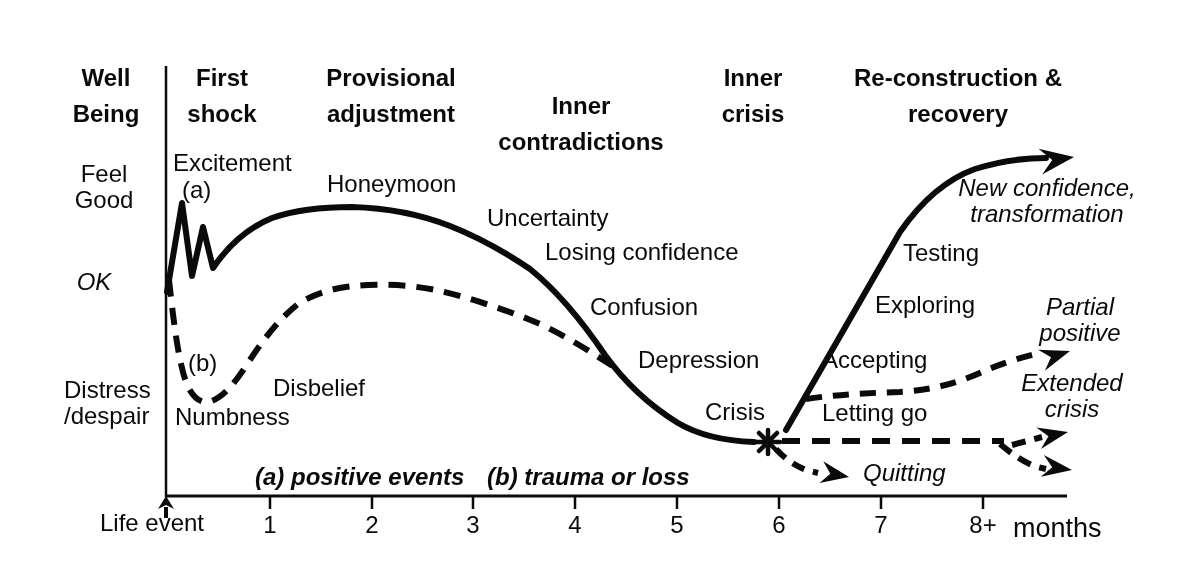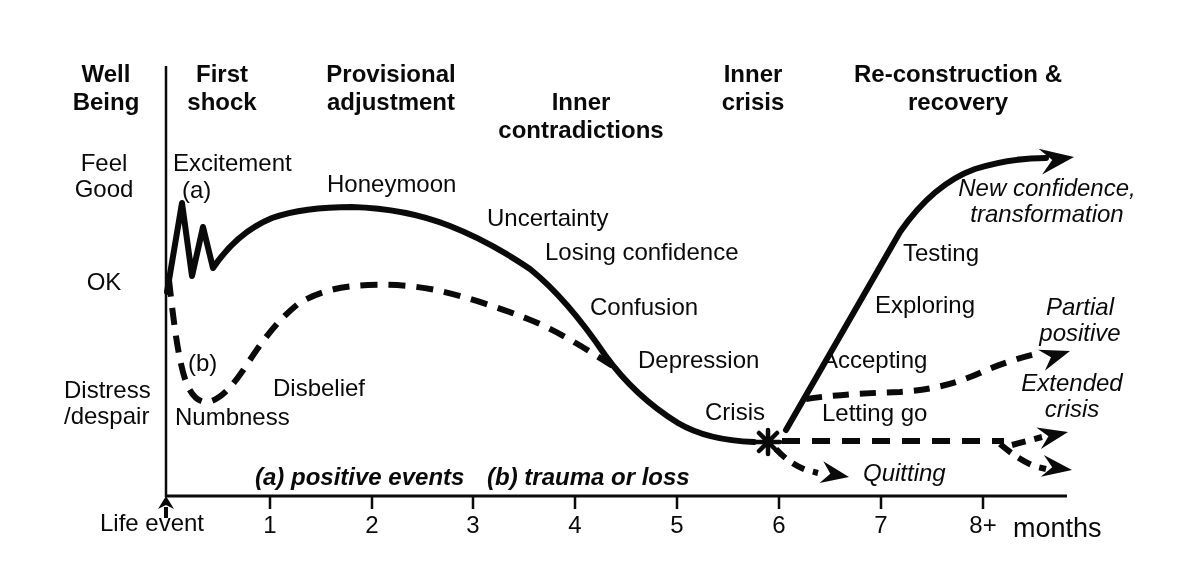--- a/index.html
+++ b/index.html
@@ -3,21 +3,21 @@
 <meta charset="utf-8">
 <style>
   html,body { margin:0; padding:0; background:#ffffff; }
   .stage {
     position:relative; width:1200px; height:580px; background:#ffffff;
     font-family:"Liberation Sans", sans-serif; color:#0a0a0a; overflow:hidden;
   }
   .stage svg { position:absolute; left:0; top:0; }
   .lbl { position:absolute; white-space:nowrap; font-size:24px; line-height:26px; }
   .ctr { transform:translateX(-50%); text-align:center; white-space:normal; }
-  .hdr { font-weight:bold; line-height:28px; }
+  .hdr { font-weight:bold; line-height:36px; }
   .it  { font-style:italic; }
   .bit { font-style:italic; font-weight:bold; }
   .sm  { font-size:27px; }
   .stroke { stroke:#0a0a0a; fill:none; }
 </style>
 </head>
 <body>
 
 <div class="stage">
 
@@ -72,22 +72,22 @@
     <path class="stroke" stroke-width="6" stroke-dasharray="14 9" d="M1012 445 L1042 437"></path>
     <polygon points="0,0 -30,-11 -20,0 -30,11" transform="translate(1068,432) rotate(-12)" fill="#0a0a0a"></polygon>
     <path class="stroke" stroke-width="6" stroke-dasharray="14 9" d="M1000 444 C1012 454 1022 461 1034 466 L1046 469"></path>
     <polygon points="0,0 -30,-11 -20,0 -30,11" transform="translate(1072,470) rotate(8)" fill="#0a0a0a"></polygon>
 
     <path class="stroke" stroke-width="6" stroke-dasharray="13 9" d="M776 449 C786 460 796 466 806 470 L818 473"></path>
     <polygon points="0,0 -28,-11 -19,0 -28,11" transform="translate(849,477) rotate(10)" fill="#0a0a0a"></polygon>
   </svg>
 
   <div class="lbl hdr ctr" style="left:106px; top:60px; width:80px;">Well Being</div>
-  <div class="lbl ctr" style="left:104px; top:150px; width:70px;">Feel Good</div>
-  <div class="lbl ctr" style="left:104px; top:269px; width:60px;">OK</div>
+  <div class="lbl ctr" style="left:104px; top:161px; width:70px;">Feel Good</div>
+  <div class="lbl ctr" style="left:94px; top:269px; width:60px;font-style:italic;">OK</div>
   <div class="lbl" style="left:64px; top:377px; width:102px; white-space:normal;">Distress /despair</div>
 
   <div class="lbl hdr ctr" style="left:222px; top:60px; width:90px;">First shock</div>
   <div class="lbl hdr ctr" style="left:391px; top:60px; width:150px;">Provisional adjustment</div>
   <div class="lbl hdr ctr" style="left:581px; top:60px; width:185px;margin-top:28px;">Inner contradictions</div>
   <div class="lbl hdr ctr" style="left:753px; top:60px; width:80px;">Inner crisis</div>
   <div class="lbl hdr ctr" style="left:958px; top:60px; width:215px;">Re-construction &amp; recovery</div>
 
   <div class="lbl" style="left:173px; top:150px;">Excitement</div>
   <div class="lbl" style="left:182px; top:177px;">(a)</div>

